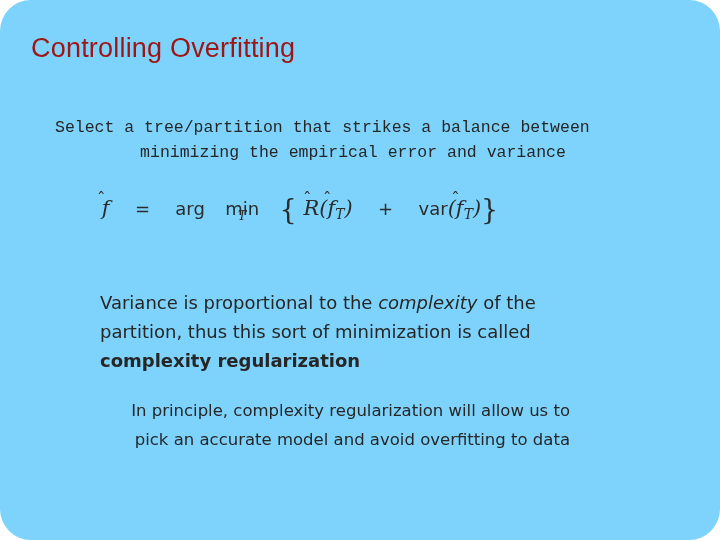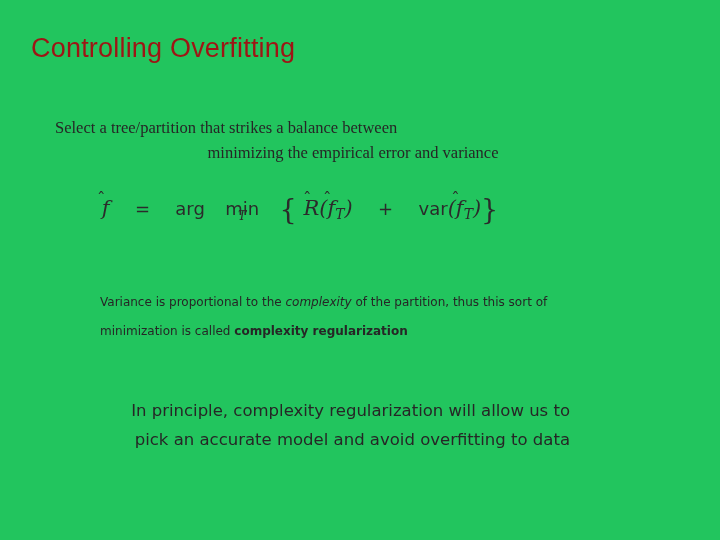--- a/index.html
+++ b/index.html
@@ -13,21 +13,22 @@
     font-family: "DejaVu Sans", sans-serif;
     overflow: hidden;
     position: relative;
   }
 
   #slide {
     position: absolute;
     left: 0; top: 0;
     width: 720px;
     height: 540px;
-    background: #22c55e;
+    background: #7dd3fc;
+    border-radius: 31px;
   }
 
   
   #slide-title {
     position: absolute;
     left: 31px;
     top: 33px;
     font-family: "Liberation Sans", sans-serif;
     font-size: 27px;
     font-weight: 400;
@@ -35,21 +36,21 @@
     color: #9e1515;
     white-space: nowrap;
   }
 
   
   #para-intro {
     position: absolute;
     left: 55px;
     top: 115px;
     width: 596px;
-    font-family: Liberation Serif, serif;
+    font-family: Liberation Mono, monospace;
     font-size: 16.5px;
     line-height: 25px;
     color: #262626;
     text-align: justify;
     text-justify: inter-word;
   }
   #para-intro .lastline {
     display: block;
     text-align: center;
   }
@@ -131,21 +132,21 @@
     letter-spacing: 0;
   }
 
   
   #para-variance {
     position: absolute;
     left: 100px;
     top: 288px;
     width: 500px;
     font-family: "DejaVu Sans", sans-serif;
-    font-size: 12px;
+    font-size: 18px;
     line-height: 29px;
     color: #262626;
     text-align: left;
   }
   #para-principle {
     position: absolute;
     left: 100px;
     top: 396px;
     width: 470px;
     font-family: "DejaVu Sans", sans-serif;

